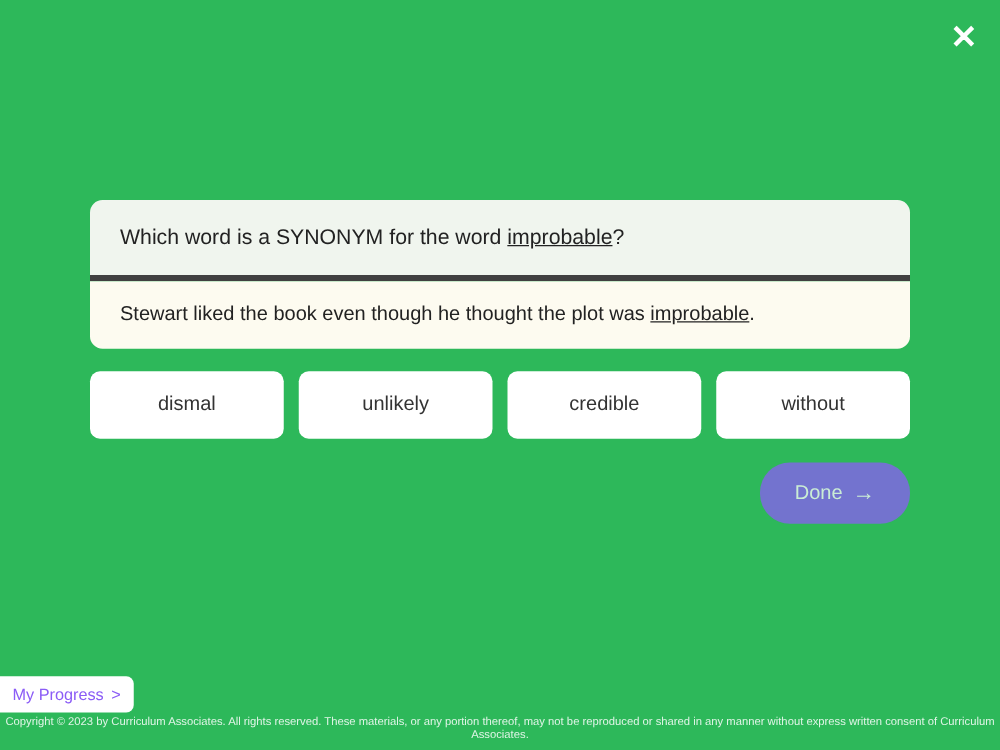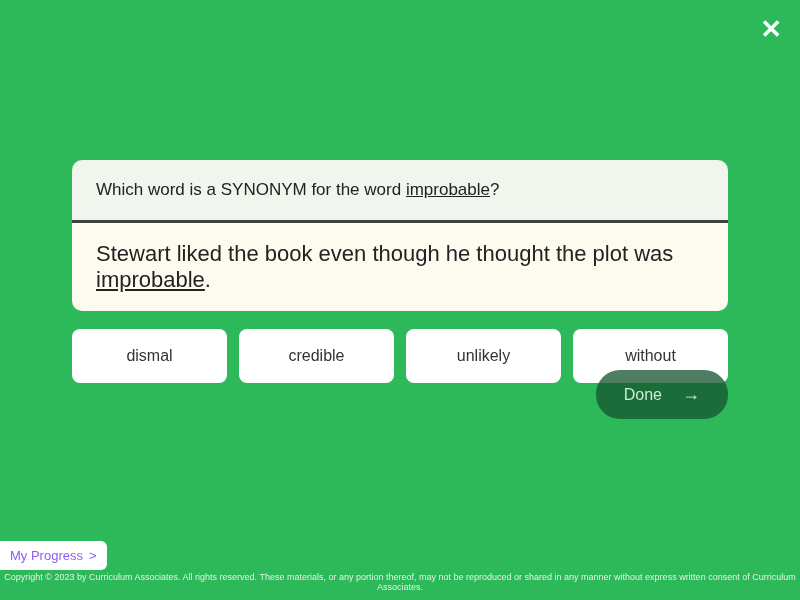--- a/index.html
+++ b/index.html
@@ -33,33 +33,33 @@
       background: transparent;
     }
 
     
     #question-box {
       background: #f0f5ee;
       border-radius: 10px 10px 0 0;
       padding: 20px 24px;
       font-size: 17px;
       color: #222;
-      border-bottom: 3px solid #404040;
+      border-bottom: 5px solid #404040;
     }
 
     #question-box .target-word {
       text-decoration: underline;
     }
 
     
     #context-box {
       background: #fdfbf0;
       border-radius: 0 0 10px 10px;
       padding: 18px 24px;
-      font-size: 22px;
+      font-size: 16px;
       color: #222;
       margin-bottom: 18px;
     }
 
     #context-box .underlined {
       text-decoration: underline;
     }
 
     
     #choices {
@@ -79,30 +79,30 @@
       cursor: pointer;
       text-align: center;
       font-weight: 400;
     }
 
     
     #done-btn {
       position: absolute;
       right: 72px;
       top: 370px;
-      background: #14532d;
+      background: #8b5cf6;
       color: white;
       border: none;
       border-radius: 24px;
       padding: 14px 28px;
       font-size: 16px;
       cursor: pointer;
       display: flex;
       align-items: center;
-      gap: 20px;
+      gap: 8px;
       opacity: 0.75;
     }
 
     #done-btn .arrow {
       font-size: 18px;
     }
 
     
     #my-progress-bar {
       position: absolute;
@@ -146,22 +146,22 @@
   <div id="question-box">
     <span>Which word is a SYNONYM for the word </span><span class="target-word">improbable</span><span>?</span>
   </div>
 
   <div id="context-box">
     <span>Stewart liked the book even though he thought the plot was </span><span class="underlined">improbable</span><span>.</span>
   </div>
 
   <div id="choices">
     <button class="choice-btn">dismal</button>
+    <button class="choice-btn">unlikely</button>
     <button class="choice-btn">credible</button>
-    <button class="choice-btn">unlikely</button>
     <button class="choice-btn">without</button>
   </div>
 
 </div>
 
 <button id="done-btn">
   <span>Done</span>
   <span class="arrow">→</span>
 </button>
 

